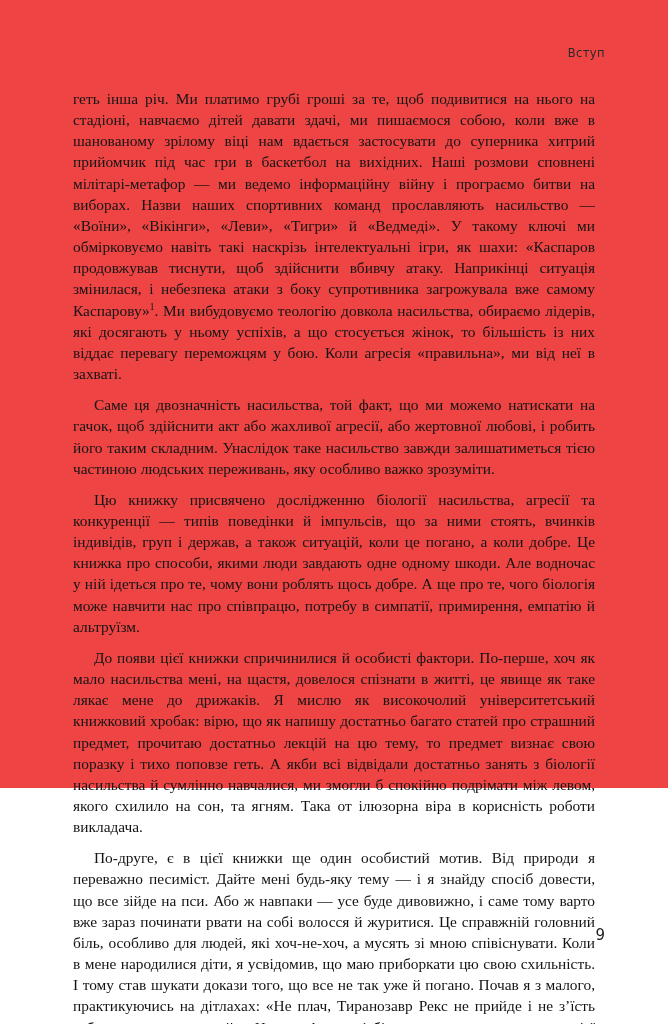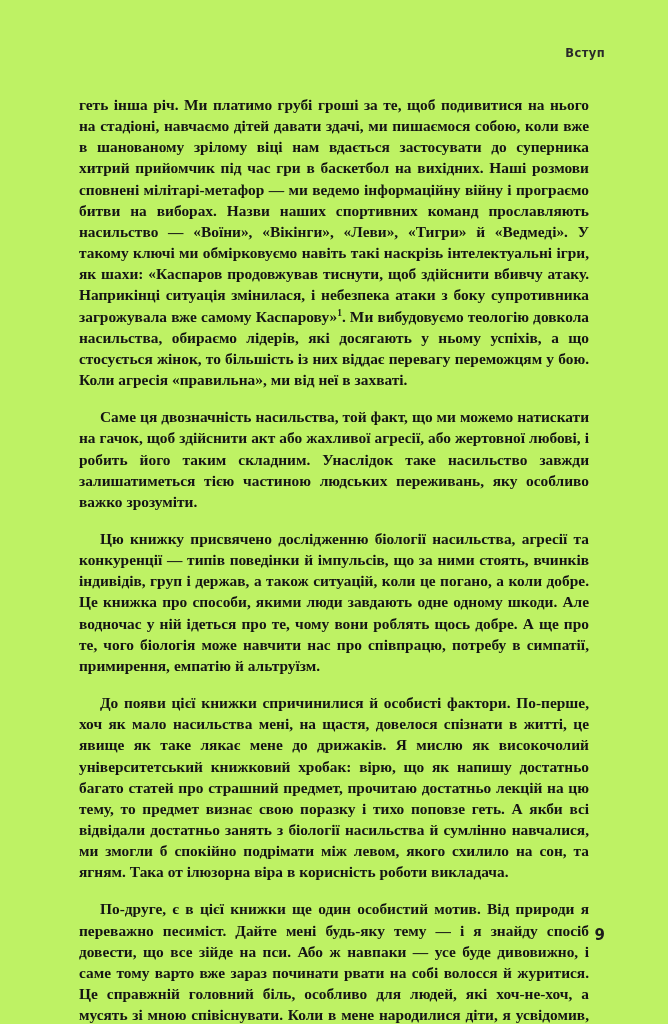--- a/index.html
+++ b/index.html
@@ -11,24 +11,23 @@
   body {
     width: 668px;
     height: 1024px;
     overflow: hidden;
     font-family: "Liberation Serif", "DejaVu Serif", serif;
     color: #141414;
   }
   .page {
     position: relative;
     width: 668px;
-    height: 1024px;
+    height: 788px;
     box-sizing: border-box;
-    background: #bef264;
-    font-weight: bold;
+    background: #ef4444;
   }
 
   
   .running-head {
     position: absolute;
     top: 48px;
     left: 63px;
     right: 63px;
     text-align: right;
     font-family: "DejaVu Sans", "Liberation Sans", sans-serif;
@@ -40,21 +39,21 @@
 
   
   .textblock {
     position: absolute;
     top: 78px;
     left: 63px;
     width: 542px;
   }
 
   p.para {
-    margin: 16px;
+    margin: 10px;
     padding: 0;
     font-size: 15.4px;
     line-height: 21.15px;
     text-align: justify;
     text-justify: inter-word;
     hyphens: manual;
     -webkit-hyphens: manual;
     text-indent: 0;
     word-spacing: 0.1px;
   }

